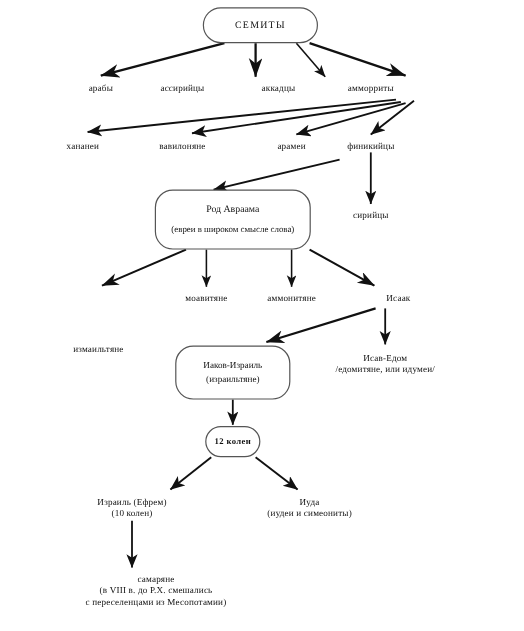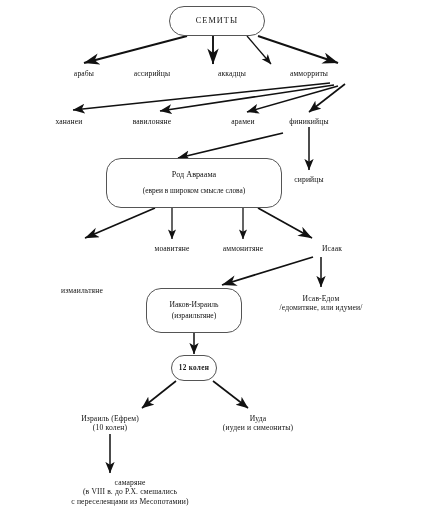--- a/index.html
+++ b/index.html
@@ -123,21 +123,21 @@
   <div class="node label" style="left:232px; top:70px;">аккадцы</div>
   <div class="node label" style="left:309px; top:70px;">амморриты</div>
 
   <div class="node label" style="left:69px; top:118px;">хананеи</div>
   <div class="node label" style="left:152px; top:118px;">вавилоняне</div>
   <div class="node label" style="left:243px; top:118px;">арамеи</div>
   <div class="node label" style="left:309px; top:118px;">финикийцы</div>
 
   <div class="node label" style="left:309px; top:176px;">сирийцы</div>
 
-  <div class="node boxnode" id="node-abraham" style="left:194px; top:158px; width:176px; height:50px;">
+  <div class="node boxnode" id="node-abraham" style="left:194px; top:158px; width:130px; height:50px;">
     <span class="line1">Род Авраама</span>
     <span class="line2">(евреи в широком смысле слова)</span>
   </div>
 
   <div class="node label" style="left:82px; top:245px;margin-top:42px;">измаильтяне</div>
   <div class="node label" style="left:172px; top:245px;">моавитяне</div>
   <div class="node label" style="left:243px; top:245px;">аммонитяне</div>
   <div class="node label" style="left:332px; top:245px;">Исаак</div>
 
   <div class="node boxnode" id="node-jacob" style="left:194px; top:288px; width:96px; height:45px;">

